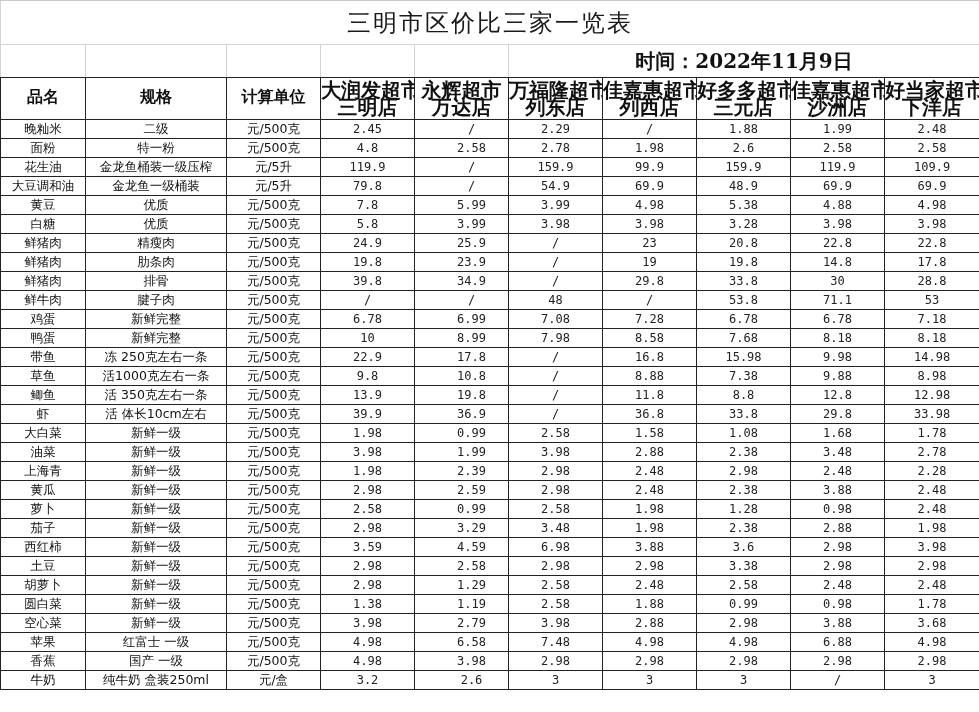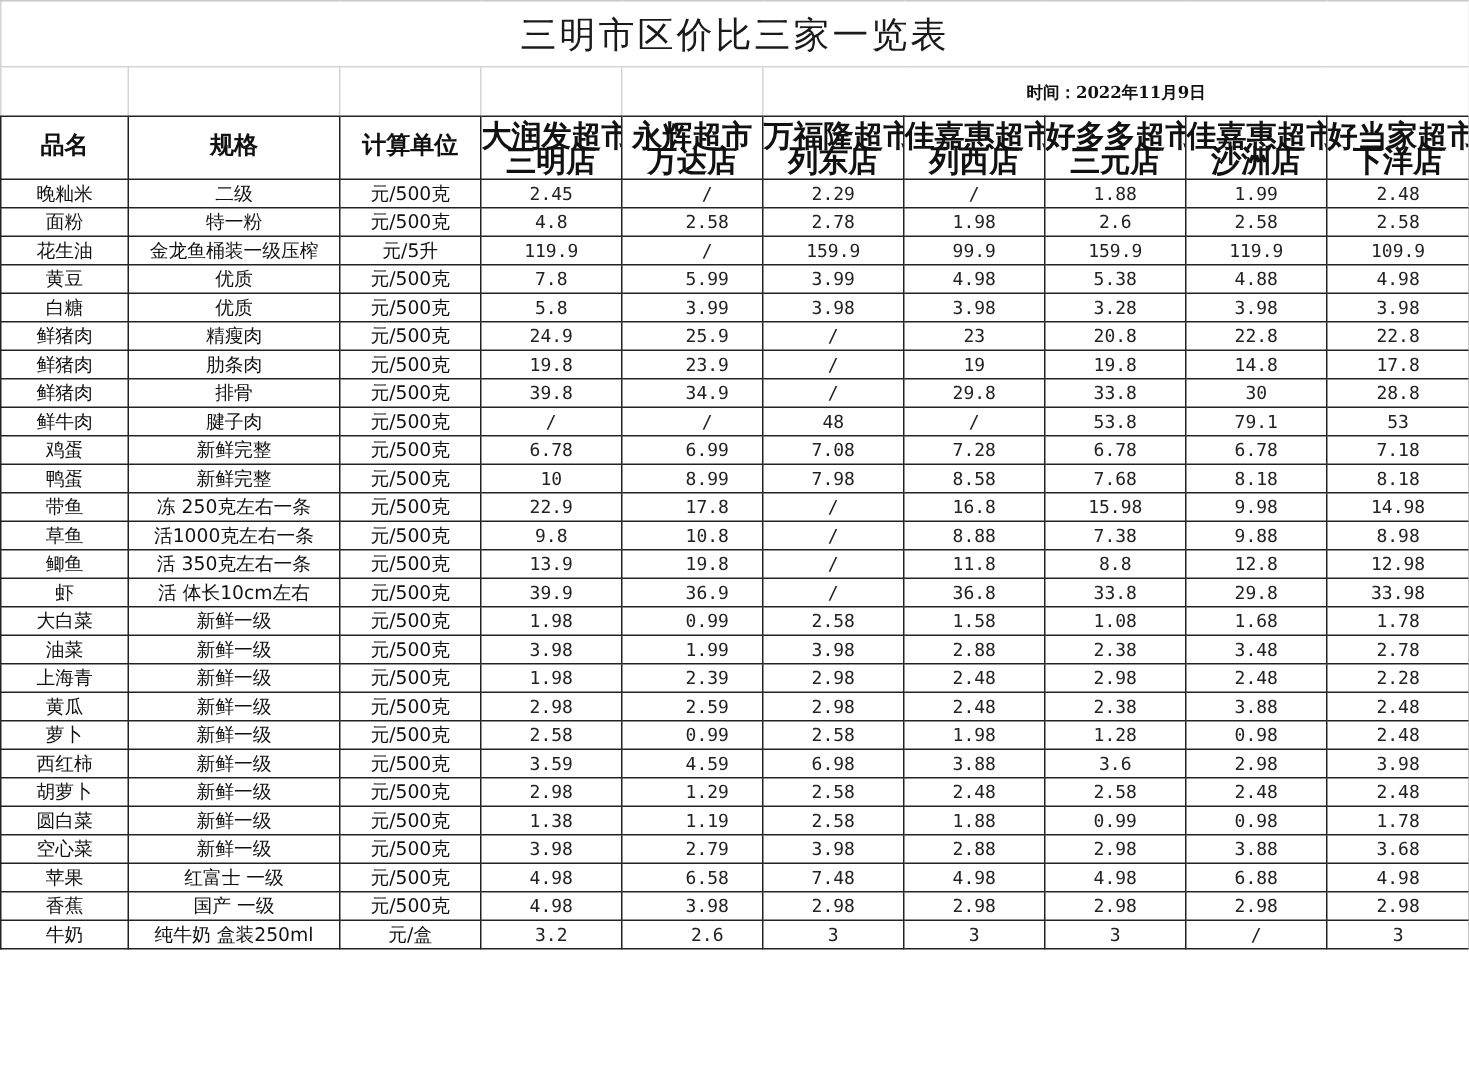--- a/index.html
+++ b/index.html
@@ -43,21 +43,21 @@
       letter-spacing: 2px;
       font-family: "DejaVu Serif", "Liberation Serif", serif;
       color: #1a1a1a;
     }
     .date-row td {
       height: 32px;
       border: 1px solid #d4d4d4;
       border-bottom: 1.5px solid #222;
     }
     .date-text {
-      font-size: 11px;
+      font-size: 20px;
       font-weight: bold;
       font-family: "DejaVu Serif", "Liberation Serif", serif;
       padding-right: 0;
       border-radius: 14px;
     }
     .head-row td {
       height: 41px;
       border: 1px solid #222;
       font-weight: bold;
       font-size: 20px;
@@ -184,20 +184,32 @@
           <td class="unit">元/5升</td>
           <td class="price">119.9</td>
           <td class="price shift">/</td>
           <td class="price">159.9</td>
           <td class="price">99.9</td>
           <td class="price">159.9</td>
           <td class="price">119.9</td>
           <td class="price">109.9</td>
         </tr>
         <tr class="data-row">
+          <td class="name">大豆调和油</td>
+          <td class="spec">金龙鱼一级桶装</td>
+          <td class="unit">元/5升</td>
+          <td class="price">79.8</td>
+          <td class="price shift">/</td>
+          <td class="price">54.9</td>
+          <td class="price">69.9</td>
+          <td class="price">48.9</td>
+          <td class="price">69.9</td>
+          <td class="price">69.9</td>
+        </tr>
+        <tr class="data-row">
           <td class="name">黄豆</td>
           <td class="spec">优质</td>
           <td class="unit">元/500克</td>
           <td class="price">7.8</td>
           <td class="price shift">5.99</td>
           <td class="price">3.99</td>
           <td class="price">4.98</td>
           <td class="price">5.38</td>
           <td class="price">4.88</td>
           <td class="price">4.98</td>
@@ -252,21 +264,21 @@
         </tr>
         <tr class="data-row">
           <td class="name">鲜牛肉</td>
           <td class="spec">腱子肉</td>
           <td class="unit">元/500克</td>
           <td class="price">/</td>
           <td class="price shift">/</td>
           <td class="price">48</td>
           <td class="price">/</td>
           <td class="price">53.8</td>
-          <td class="price">79.1</td>
+          <td class="price">71.1</td>
           <td class="price">53</td>
         </tr>
         <tr class="data-row">
           <td class="name">鸡蛋</td>
           <td class="spec">新鲜完整</td>
           <td class="unit">元/500克</td>
           <td class="price">6.78</td>
           <td class="price shift">6.99</td>
           <td class="price">7.08</td>
           <td class="price">7.28</td>
@@ -388,30 +400,54 @@
           <td class="unit">元/500克</td>
           <td class="price">2.58</td>
           <td class="price shift">0.99</td>
           <td class="price">2.58</td>
           <td class="price">1.98</td>
           <td class="price">1.28</td>
           <td class="price">0.98</td>
           <td class="price">2.48</td>
         </tr>
         <tr class="data-row">
+          <td class="name">茄子</td>
+          <td class="spec">新鲜一级</td>
+          <td class="unit">元/500克</td>
+          <td class="price">2.98</td>
+          <td class="price shift">3.29</td>
+          <td class="price">3.48</td>
+          <td class="price">1.98</td>
+          <td class="price">2.38</td>
+          <td class="price">2.88</td>
+          <td class="price">1.98</td>
+        </tr>
+        <tr class="data-row">
           <td class="name">西红柿</td>
           <td class="spec">新鲜一级</td>
           <td class="unit">元/500克</td>
           <td class="price">3.59</td>
           <td class="price shift">4.59</td>
           <td class="price">6.98</td>
           <td class="price">3.88</td>
           <td class="price">3.6</td>
           <td class="price">2.98</td>
           <td class="price">3.98</td>
+        </tr>
+        <tr class="data-row">
+          <td class="name">土豆</td>
+          <td class="spec">新鲜一级</td>
+          <td class="unit">元/500克</td>
+          <td class="price">2.98</td>
+          <td class="price shift">2.58</td>
+          <td class="price">2.98</td>
+          <td class="price">2.98</td>
+          <td class="price">3.38</td>
+          <td class="price">2.98</td>
+          <td class="price">2.98</td>
         </tr>
         <tr class="data-row">
           <td class="name">胡萝卜</td>
           <td class="spec">新鲜一级</td>
           <td class="unit">元/500克</td>
           <td class="price">2.98</td>
           <td class="price shift">1.29</td>
           <td class="price">2.58</td>
           <td class="price">2.48</td>
           <td class="price">2.58</td>

